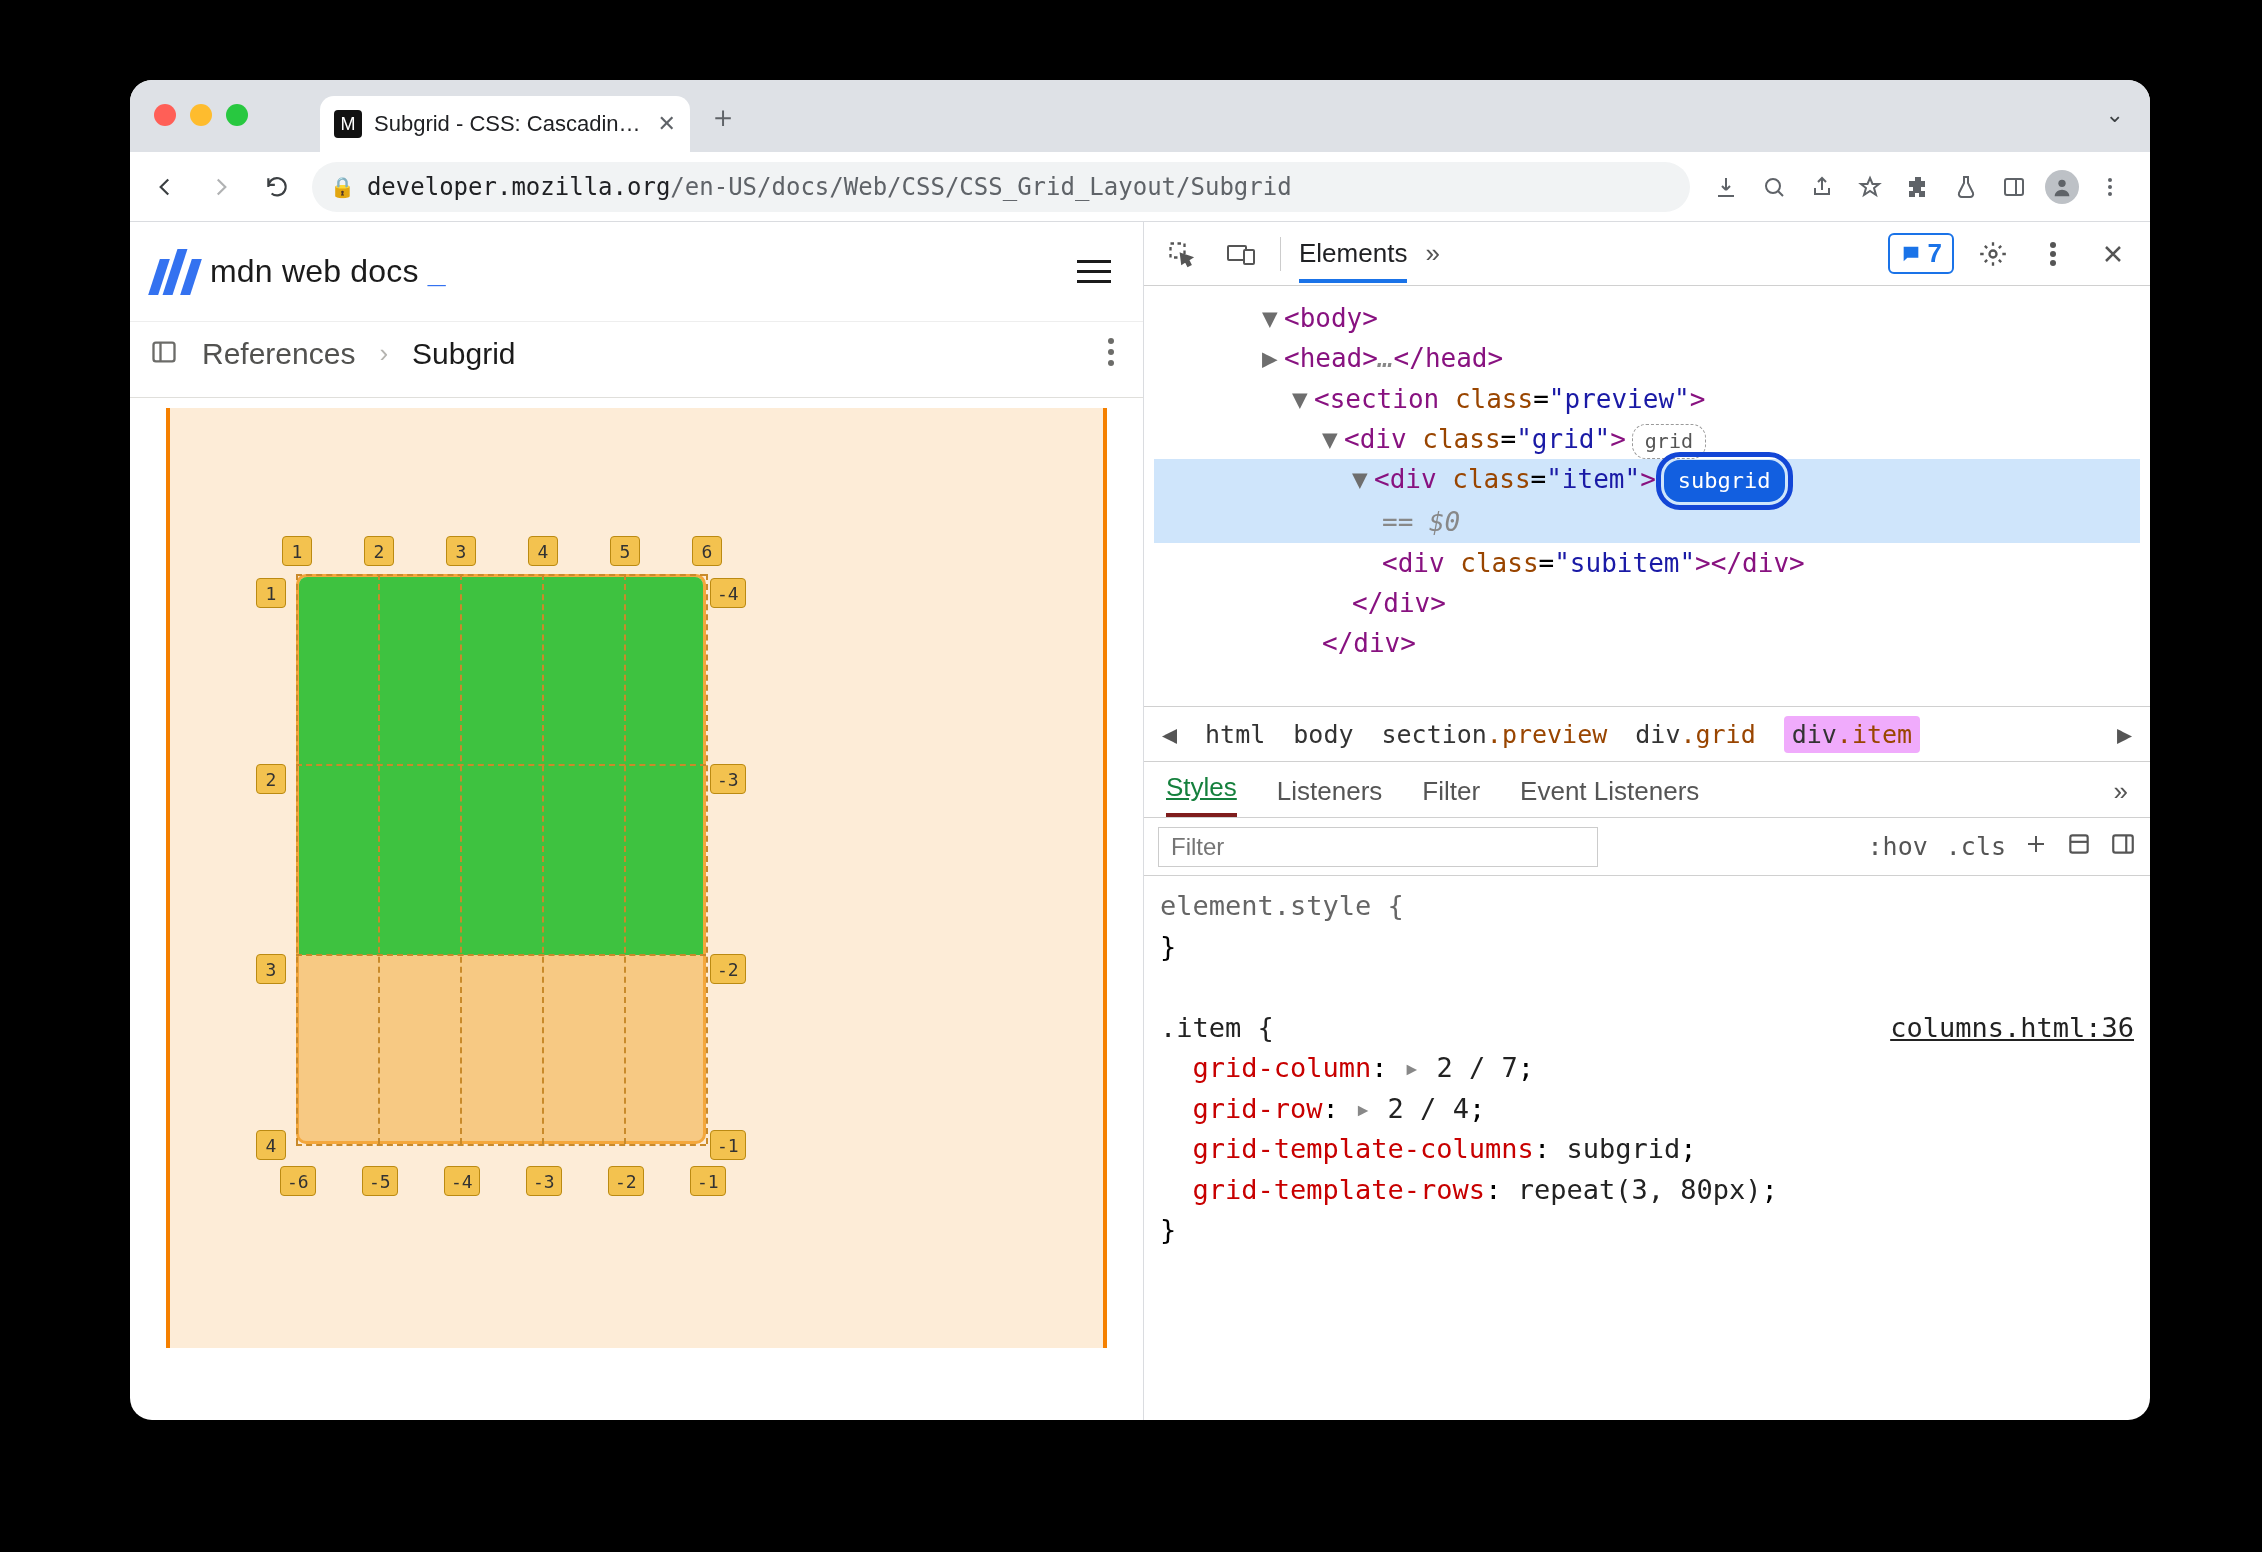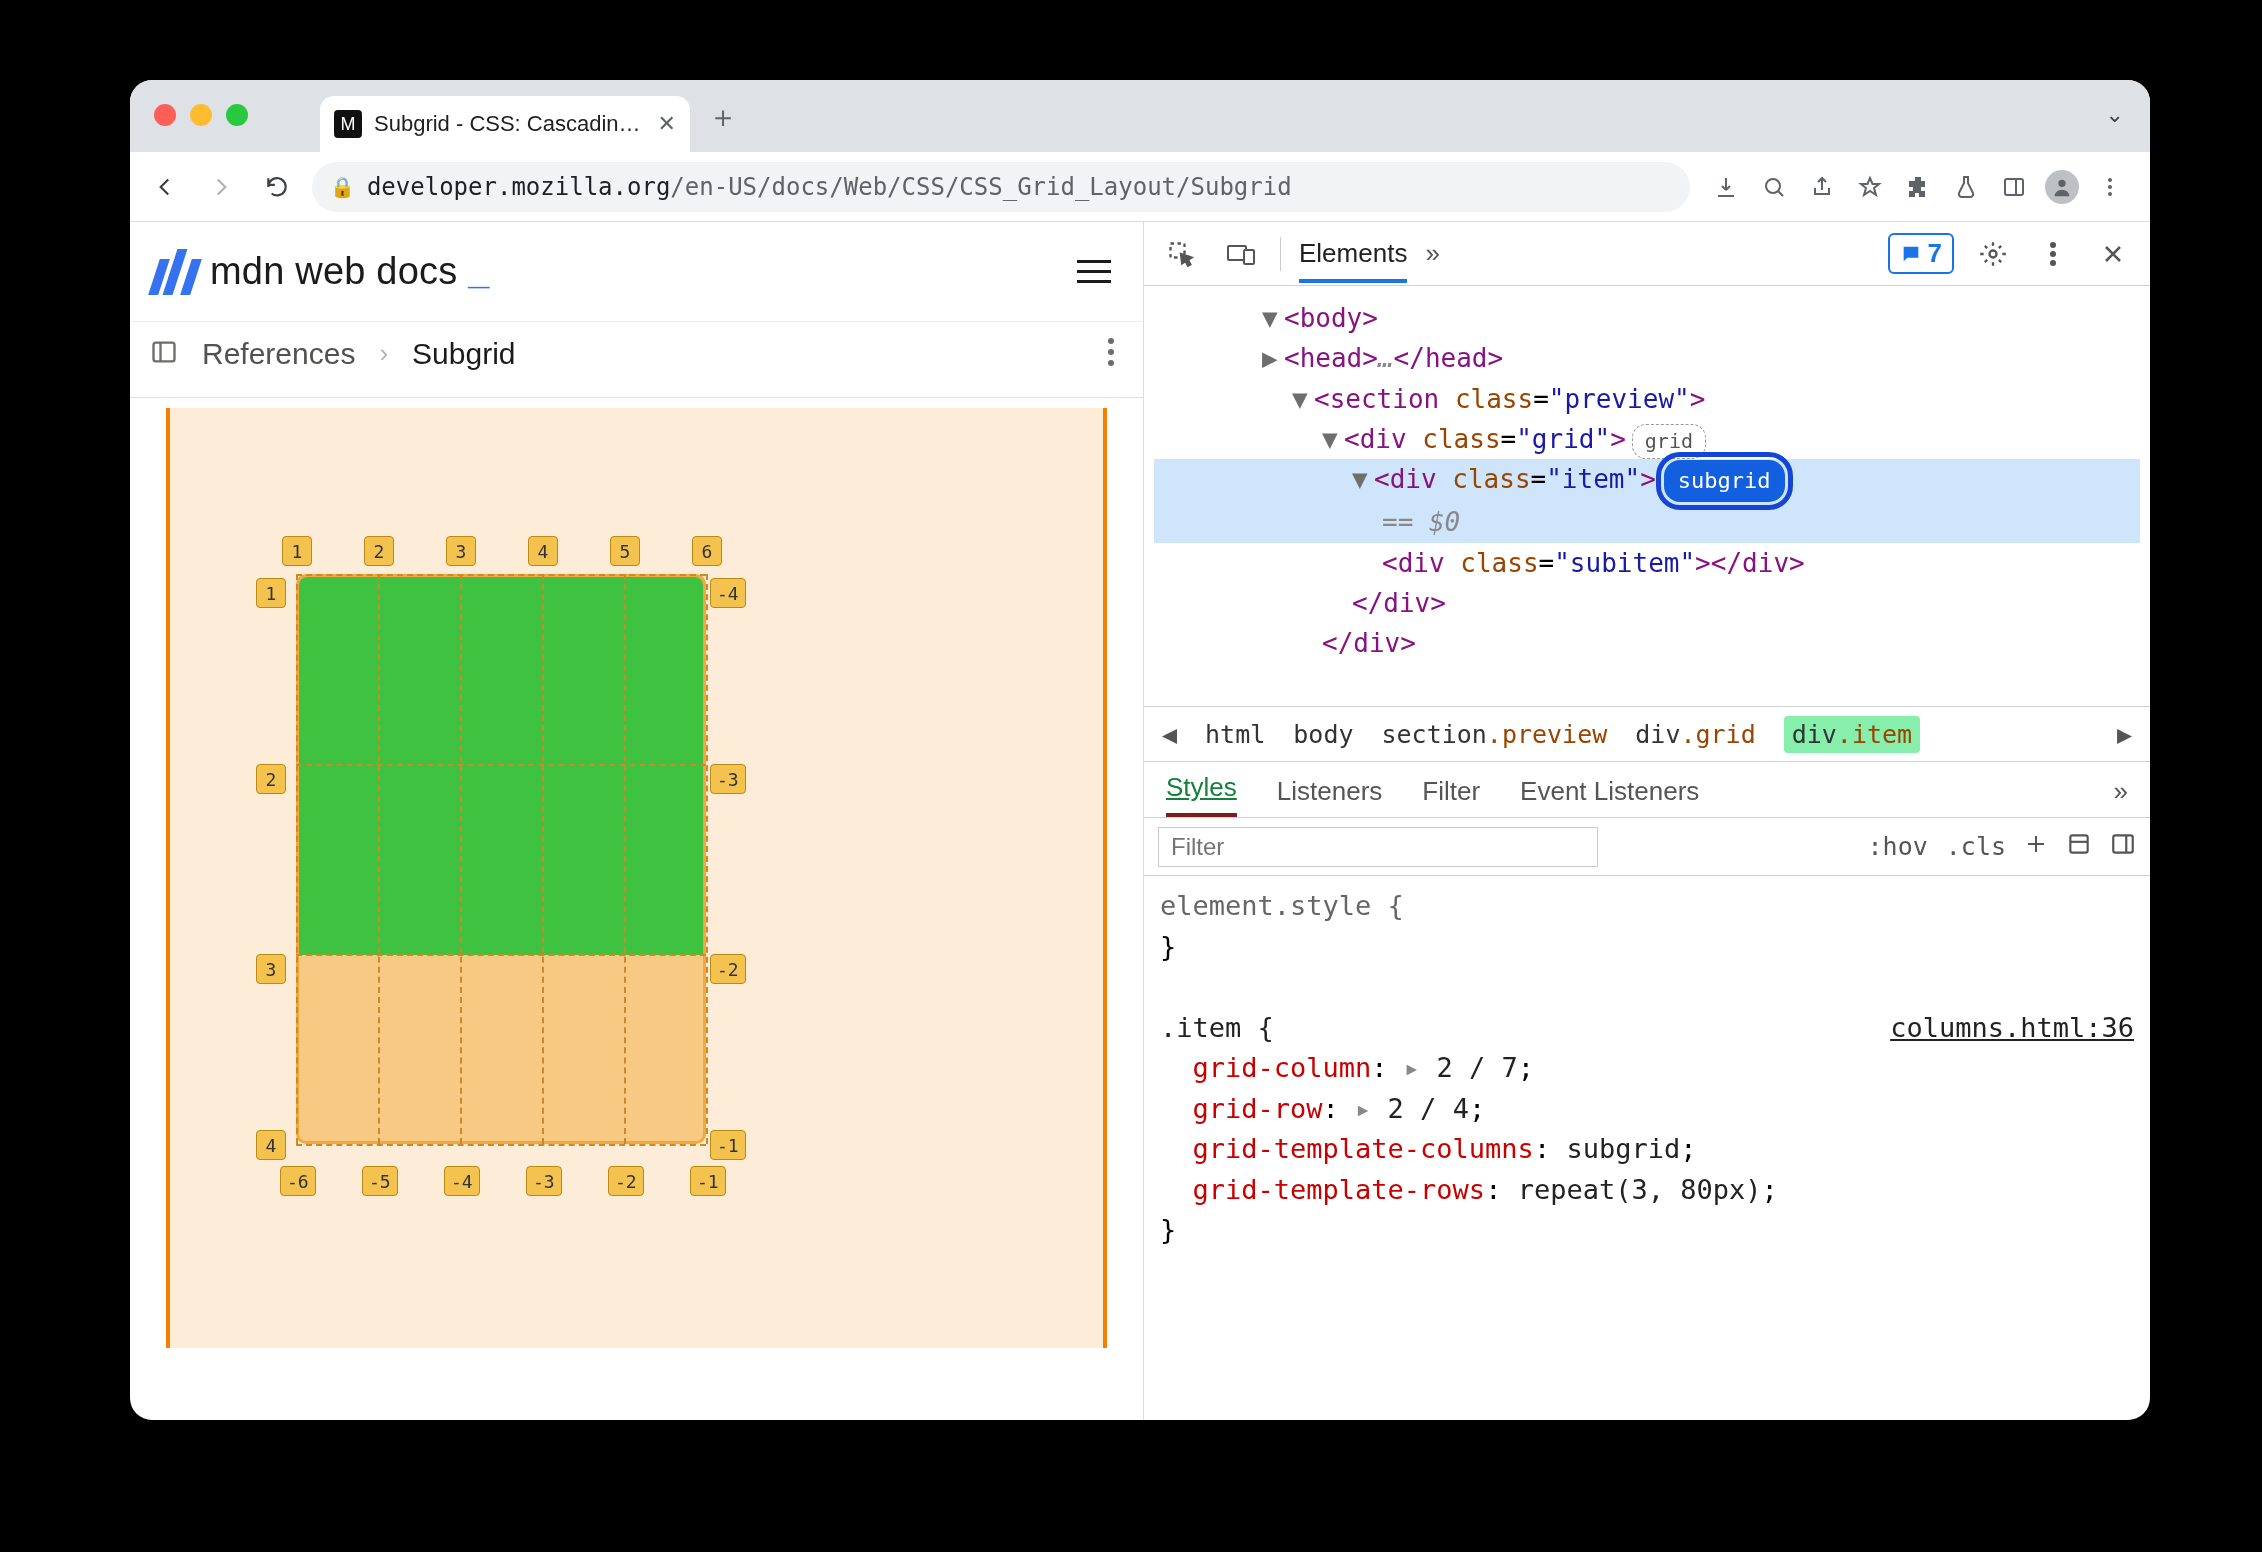--- a/index.html
+++ b/index.html
@@ -73,21 +73,21 @@
   .mdn-header {
     height:100px; display:flex; align-items:center; justify-content:space-between;
     padding:0 32px 0 24px; border-bottom:1px solid #eee;
   }
   .mdn-logo { display:flex; align-items:center; gap:14px; }
   .mdn-logo .bars { display:flex; gap:6px; align-items:flex-end; }
   .mdn-logo .bars span { display:block; width:10px; background:#3472f0; }
   .mdn-logo .bars span:nth-child(1){ height:36px; transform:skewX(-18deg);}
   .mdn-logo .bars span:nth-child(2){ height:46px; transform:skewX(-18deg);}
   .mdn-logo .bars span:nth-child(3){ height:36px; transform:skewX(-18deg);}
-  .mdn-logo .txt { font-size:38px; color:#1b1b1b; letter-spacing:.2px; }
+  .mdn-logo .txt { font-size:32px; color:#1b1b1b; letter-spacing:.2px; }
   .mdn-logo .blink { color:#3472f0; font-weight:600; }
   .hamburger { display:flex; flex-direction:column; gap:7px; cursor:pointer; }
   .hamburger span { width:34px; height:3px; background:#1b1b1b; }
 
   .mdn-bc {
     height:76px; border-bottom:1px solid #e0dfdb;
     display:flex; align-items:center; justify-content:space-between;
     padding:0 28px 12px 20px; background:#fff;
   }
   .mdn-bc .left { display:flex; align-items:center; gap:24px; }
@@ -172,21 +172,21 @@
     outline:5px solid #1346d6; outline-offset:3px; border-radius:16px;
   }
 
   .crumbs {
     height:56px; border-top:1px solid #d0d0d0; border-bottom:1px solid #d0d0d0;
     display:flex; align-items:center; gap:28px;
     padding:0 18px; font-size:25px; color:#333;
   }
   .crumbs .cbtn { color:#555; }
   .crumbs .node .cls { color:#994500; }
-  .crumbs .sel { background:#86efac; padding:4px 8px; border-radius:4px; }
+  .crumbs .sel { background:#f0abfc; padding:4px 8px; border-radius:4px; }
   .crumbs .spacer { flex:1; }
 
   .subtabs {
     height:56px; border-bottom:1px solid #d0d0d0;
     display:flex; align-items:flex-end; gap:40px;
     padding:0 22px; font-size:26px; color:#555;
   }
   .subtabs .stab { padding-bottom:10px; cursor:pointer; }
   .subtabs .stab.active { color:#15803d; border-bottom:4px solid #7f1d1d;text-decoration:underline; }
   .subtabs .spacer { flex:1; }

